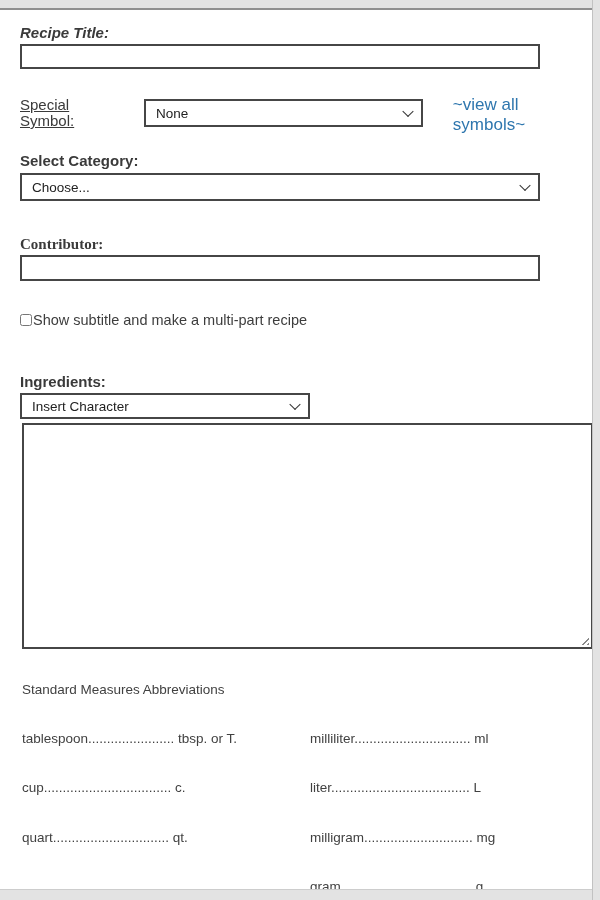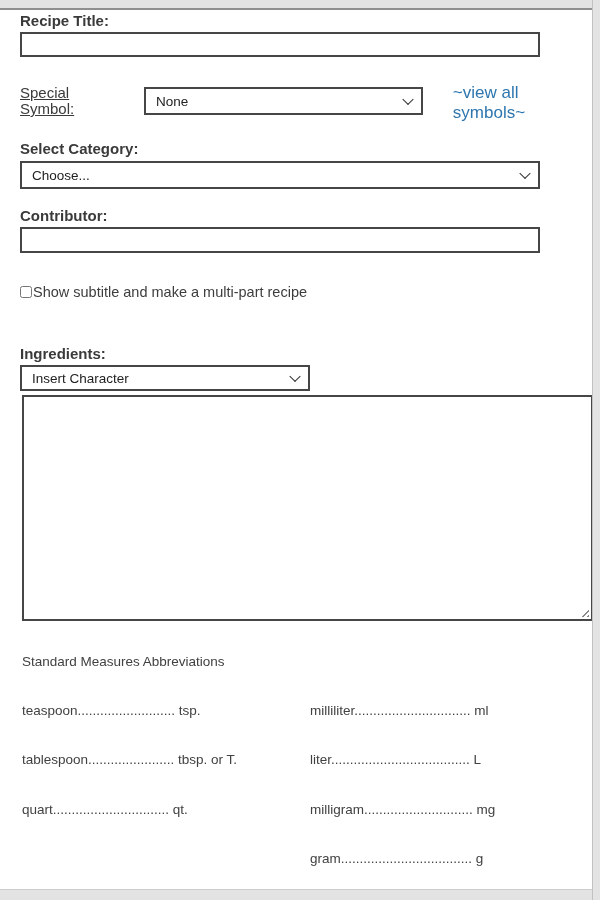--- a/index.html
+++ b/index.html
@@ -24,31 +24,31 @@
 
   .sel{position:relative;display:inline-block;vertical-align:middle;}
   .sel select{appearance:none;-webkit-appearance:none;-moz-appearance:none;
     border:2px solid #464646;background:#fff;font-size:13.5px;color:#222;
     padding:0 26px 0 10px;height:28px;box-sizing:border-box;border-radius:0;
     width:100%;font-family:inherit;outline:none;}
   .sel .chev{position:absolute;right:11px;top:50%;width:7px;height:7px;
     border-left:1.6px solid #333;border-bottom:1.6px solid #333;
     transform:translateY(-70%) rotate(-45deg);pointer-events:none;}
 
-  .mt-title{margin-top:3px;}
+  .mt-title{margin-top:15px;font-style:italic;}
   .input-title{margin-top:3px;}
   .row-symbol{margin-top:30px;display:flex;align-items:center;height:28px;}
   .row-symbol .label{margin-right:6px;}
   .sel-symbol{width:286px;height:28px;padding-left:13px;}
   .link{color:#2e76ae;font-size:17px;text-decoration:none;margin-left:30px;
     align-self:flex-start;margin-top:-4px;cursor:pointer;}
   .label-category{margin-top:26px;}
   .sel-category{display:block;width:520px;height:28px;margin-top:4px;border-radius:14px;}
   .sel-category select{height:28px;}
-  .label-contrib{margin-top:19px;}
+  .label-contrib{margin-top:35px;font-family:Liberation Serif, serif;}
   .input-contrib{margin-top:3px;height:26px;}
   .row-check{margin-top:31px;display:flex;align-items:center;font-size:14.5px;color:#3d3d3d;}
   .row-check input[type=checkbox]{width:12px;height:12px;margin:0 1px 0 0;flex:0 0 auto;}
   .label-ingredients{margin-top:46px;}
   .sel-insert{width:290px;height:26px;margin-top:3px;}
   .sel-insert select{height:26px;}
   .ta-wrap{position:relative;width:571px;height:226px;margin:4px 0 0 2px;}
   .ta-wrap textarea{width:100%;height:100%;box-sizing:border-box;border:2px solid #464646;
     resize:none;outline:none;font-family:inherit;font-size:14px;border-radius:0;background:#fff;}
   .resize-handle{position:absolute;right:4px;bottom:4px;width:10px;height:10px;
@@ -107,22 +107,22 @@
   </span>
 
   <div class="ta-wrap">
     <textarea style=""></textarea>
     <span class="resize-handle"></span>
   </div>
 
   <div class="abbrev">
     <div>Standard Measures Abbreviations</div>
     <div>
-      <div>teaspoon.......................... tsp.</div>
       <div>tablespoon....................... tbsp. or T.</div>
+      <div>cup.................................. c.</div>
       <div>quart............................... qt.</div>
       
       
       
       
       
       
       
       
       

